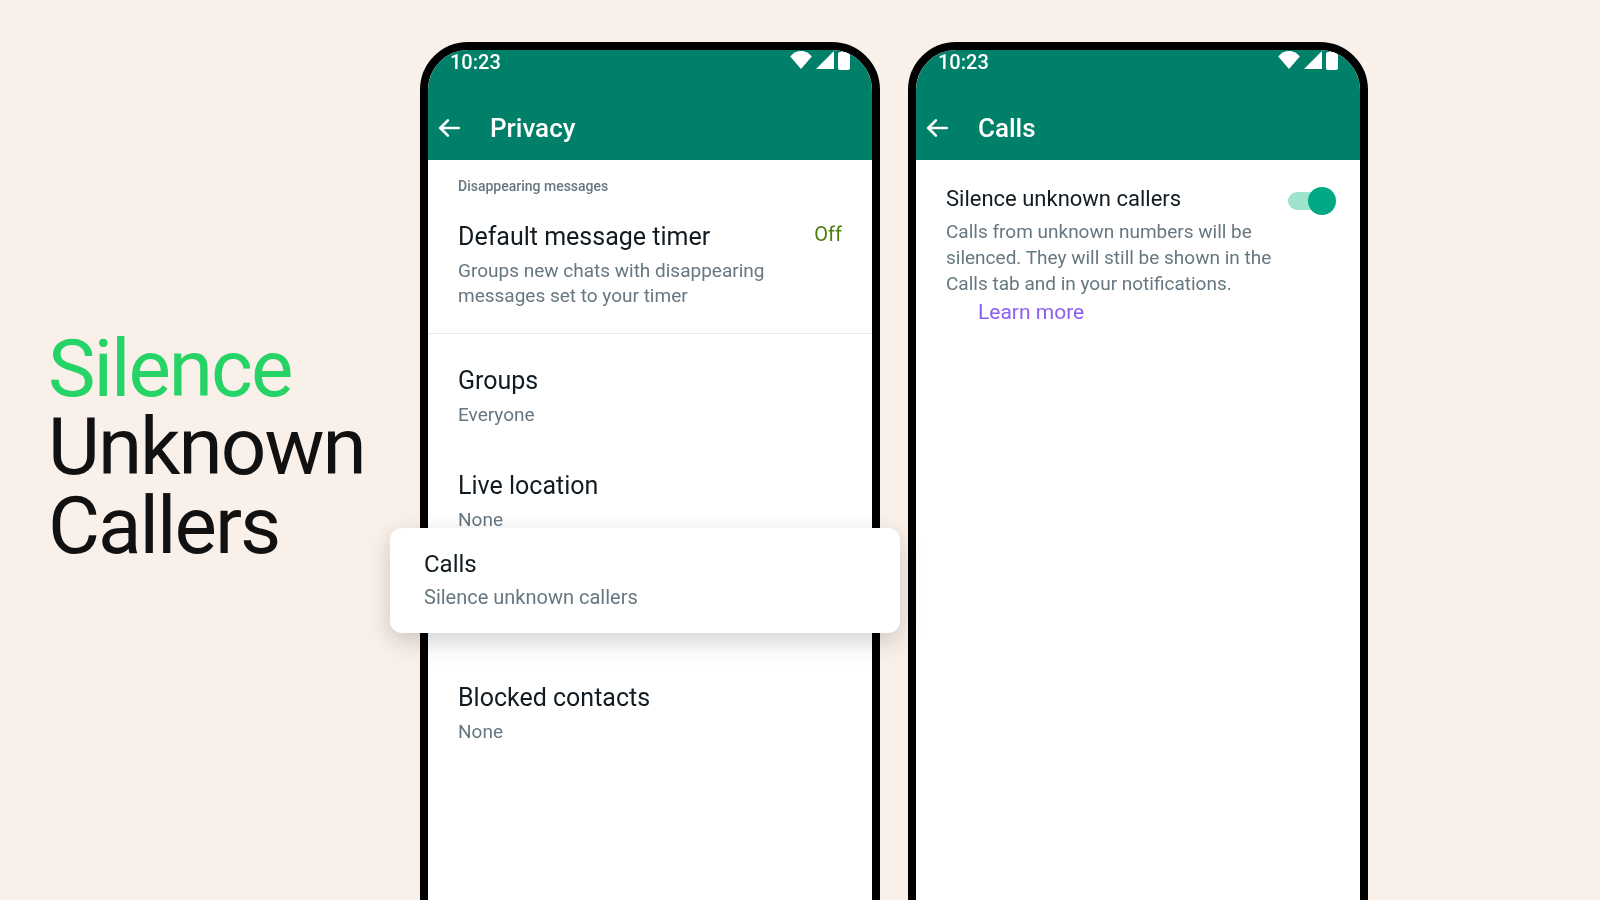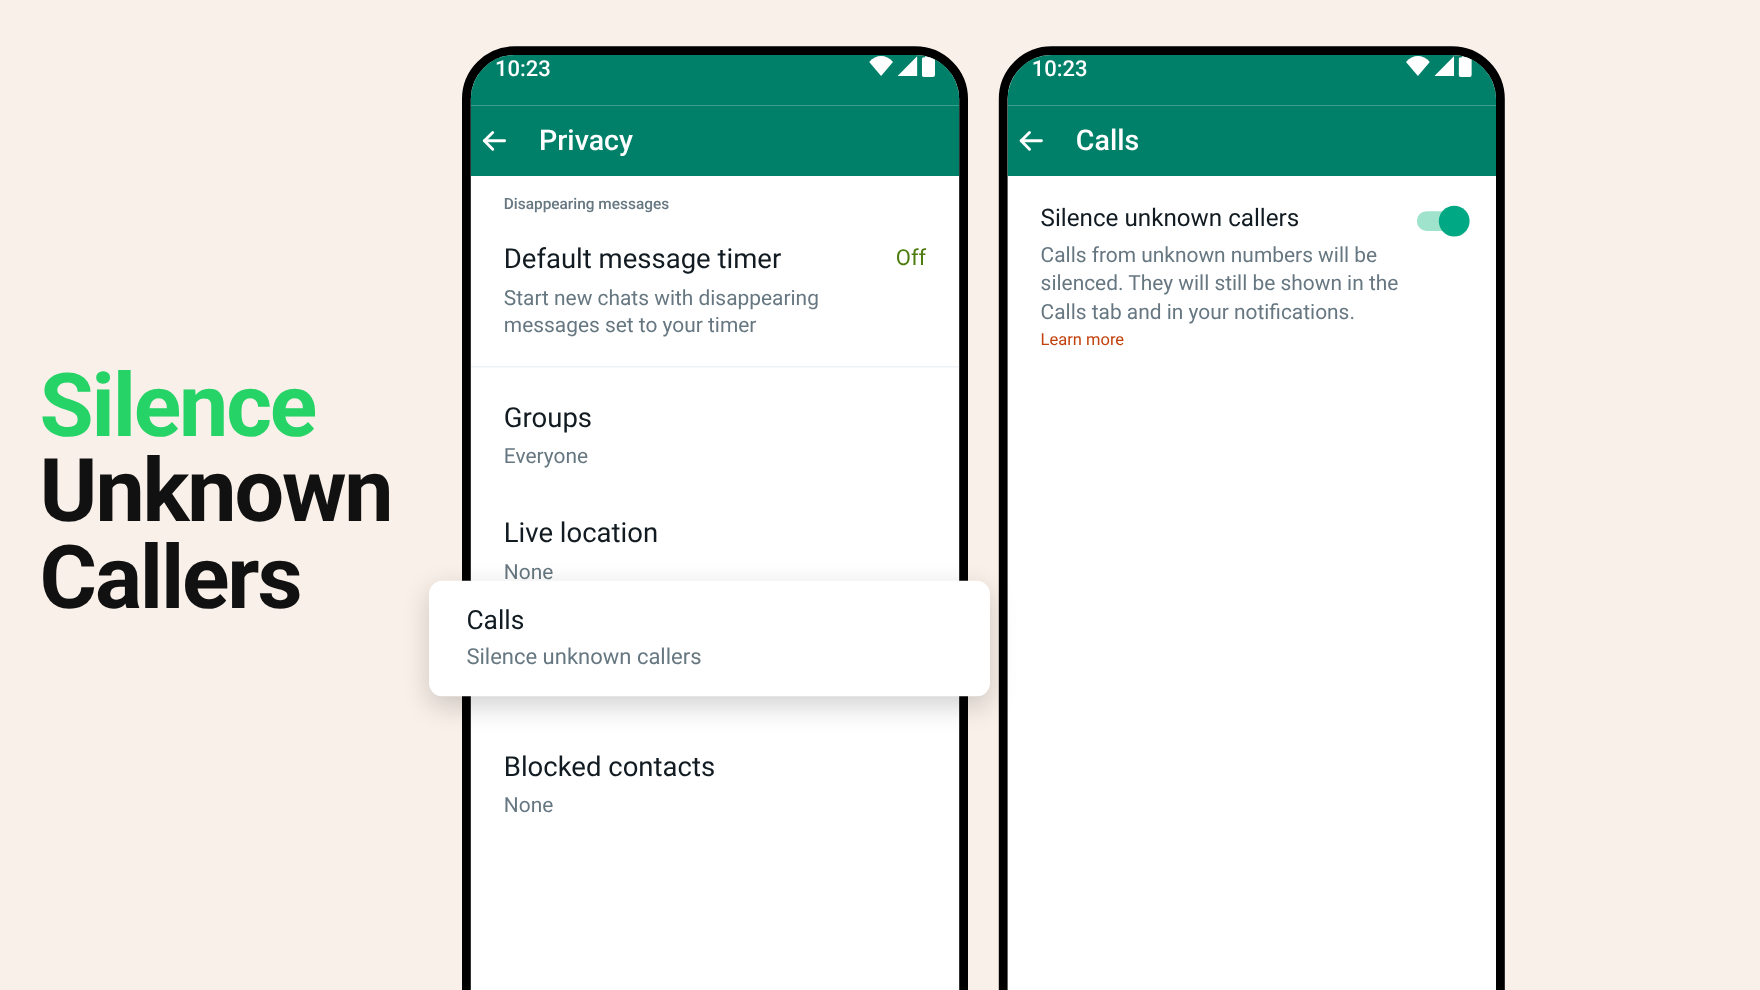--- a/index.html
+++ b/index.html
@@ -1,24 +1,24 @@
 <!DOCTYPE html>
 <html><head>
 <meta charset="utf-8">
 <style>
   * { margin: 0; padding: 0; box-sizing: border-box; }
   html, body { width: 1600px; height: 900px; overflow: hidden; font-family: -apple-system, BlinkMacSystemFont, "Segoe UI", Roboto, Helvetica, Arial, sans-serif; }
   body { background: #f9f0e9; position: relative; }
 
   .headline {
     position: absolute;
-    left: 36px;
+    left: 48px;
     top: 330px;
     font-size: 80px;
-    font-weight: 700;
+    font-weight: 400;
     line-height: 0.98;
     letter-spacing: -2px;
     color: #111;
   }
   .headline .green { color: #25d366; }
 
   .phone {
     position: absolute;
     width: 460px;
     height: 960px;
@@ -114,24 +114,25 @@
     color: #111b21;
     margin-bottom: 8px;
     font-weight: 400;
   }
   .calls-desc {
     font-size: 19px;
     color: #667781;
     line-height: 1.38;
   }
   .learn-more {
-    color: #c2410c;
-    font-size: 15px;
+    color: #8b5cf6;
+    font-size: 21px;
     display: inline-block;
     margin-top: 2px;
+    margin-left: 32px;
   }
 
   .toggle {
     position: relative;
     width: 42px;
     height: 18px;
     background: #9fe3cc;
     border-radius: 10px;
     margin-top: 6px;
     flex-shrink: 0;
@@ -180,21 +181,21 @@
         </svg>
     </span>
     <span class="title">Privacy</span>
   </div>
 
   <div class="section-header">Disappearing messages</div>
 
   <div class="setting-row with-value">
     <div class="row-left">
       <div class="setting-title">Default message timer</div>
-      <div class="setting-sub">Start new chats with disappearing messages set to your timer</div>
+      <div class="setting-sub">Groups new chats with disappearing messages set to your timer</div>
     </div>
     <div class="setting-value">Off</div>
   </div>
 
   <div class="divider"></div>
 
   <div class="setting-row" style="padding-top:30px;">
     <div class="setting-title">Groups</div>
     <div class="setting-sub">Everyone</div>
   </div>

